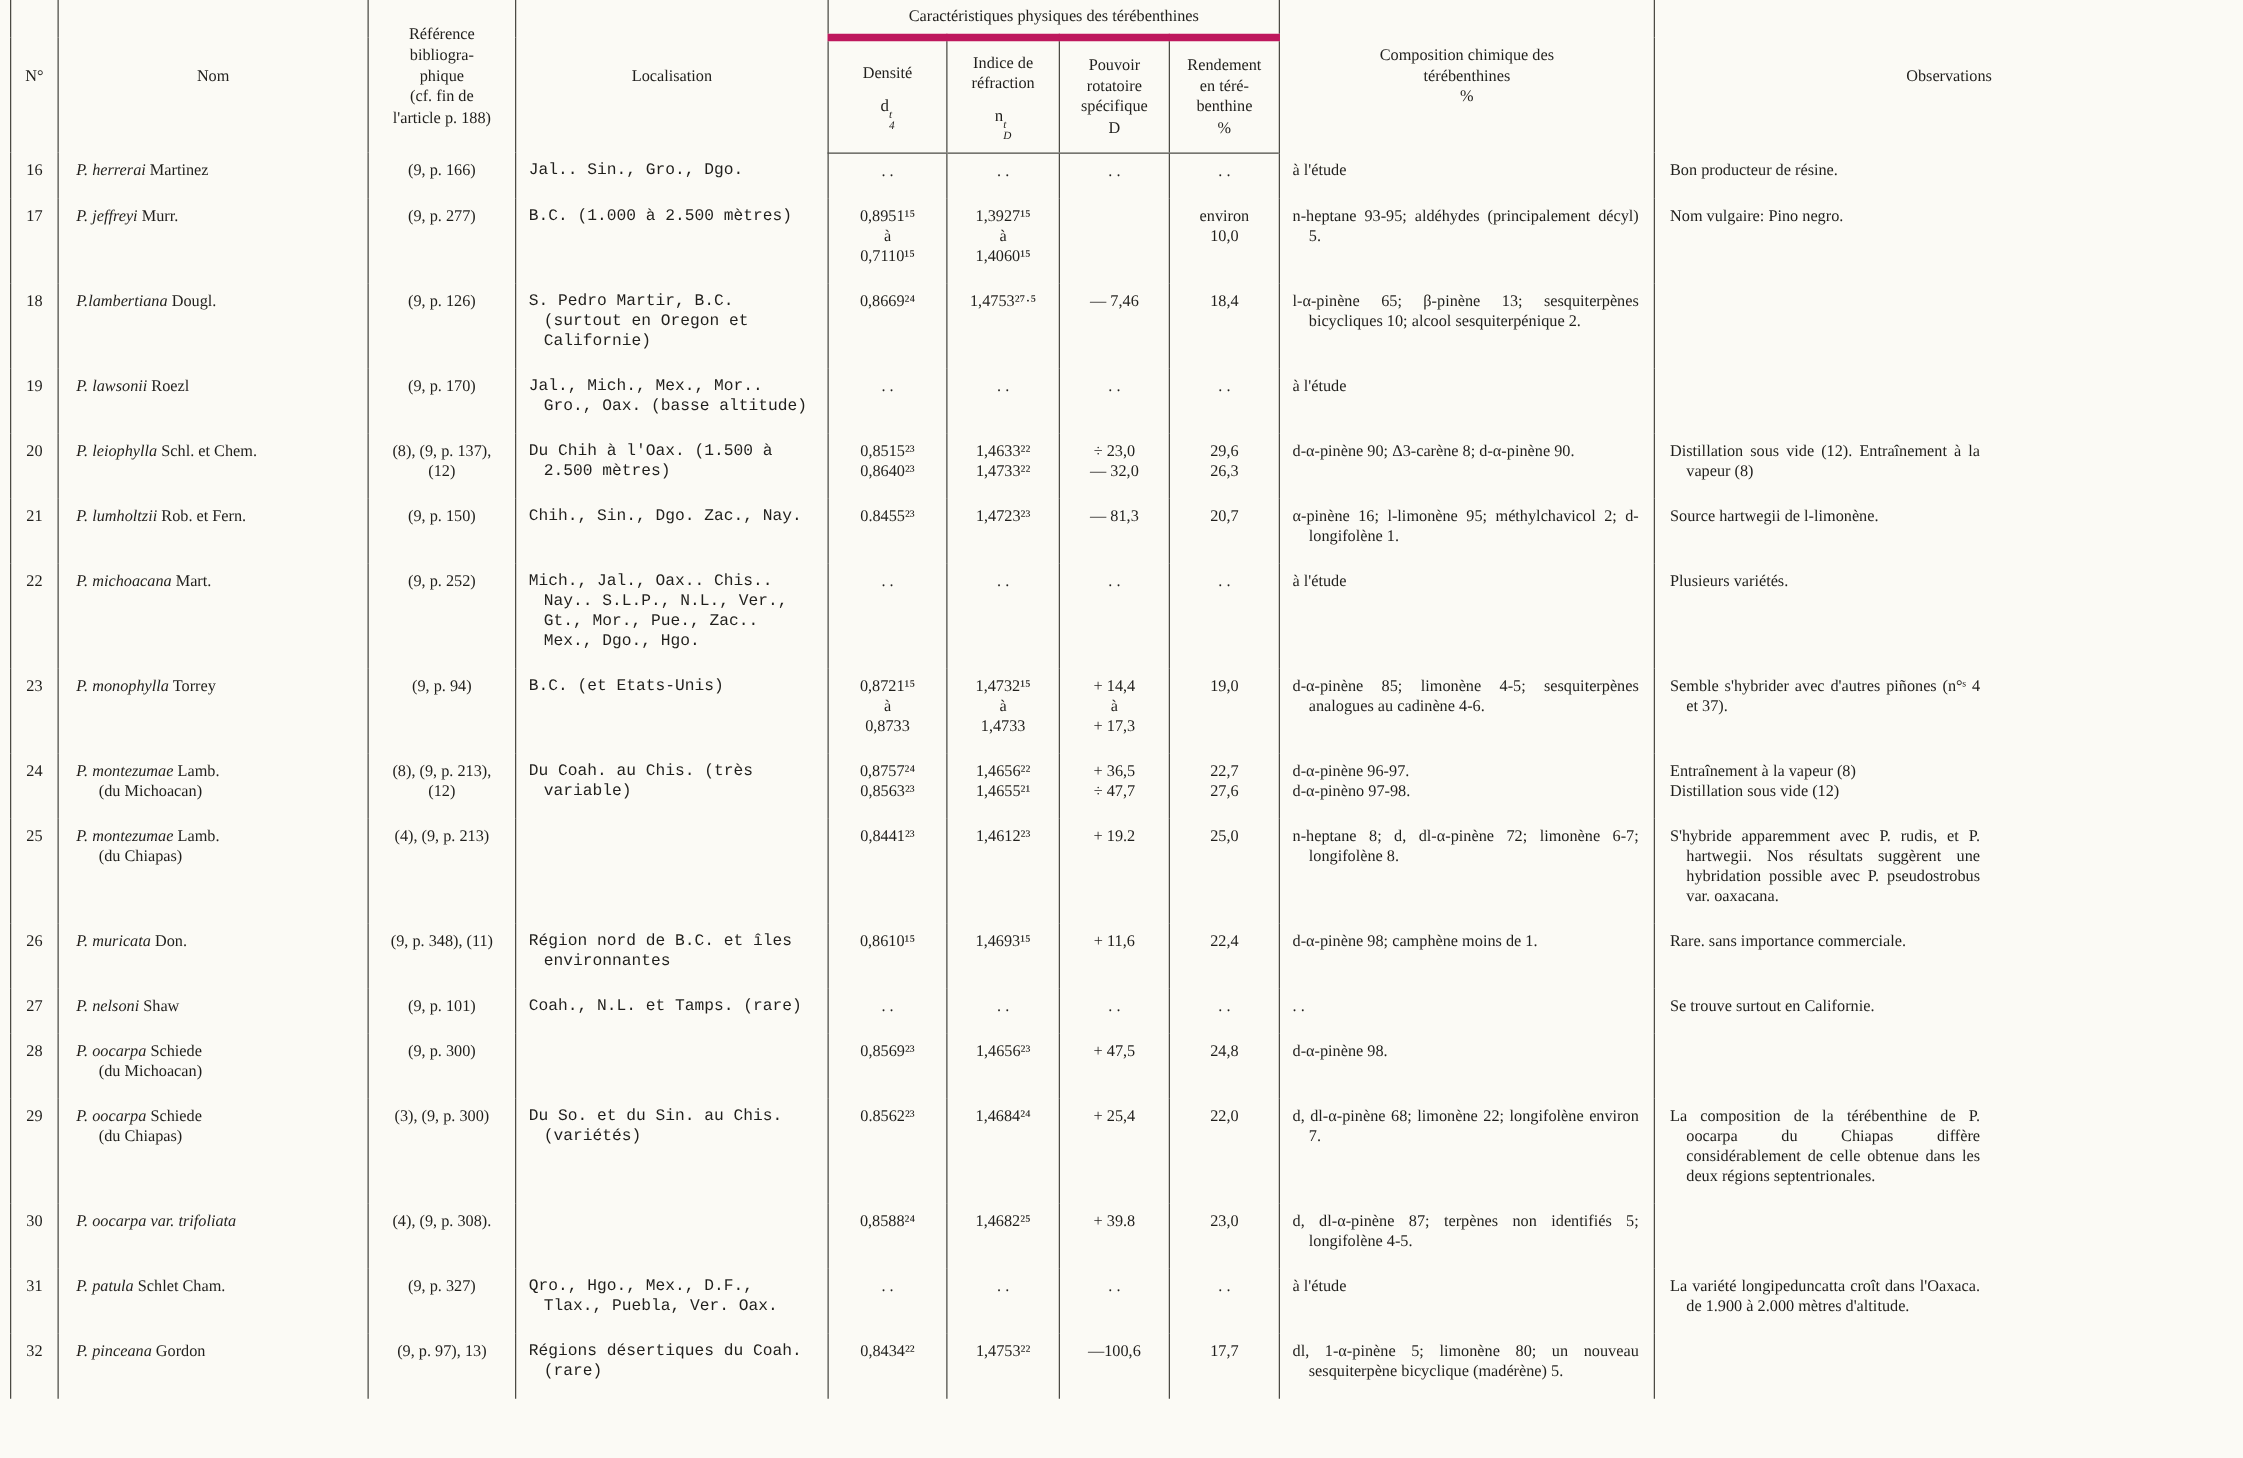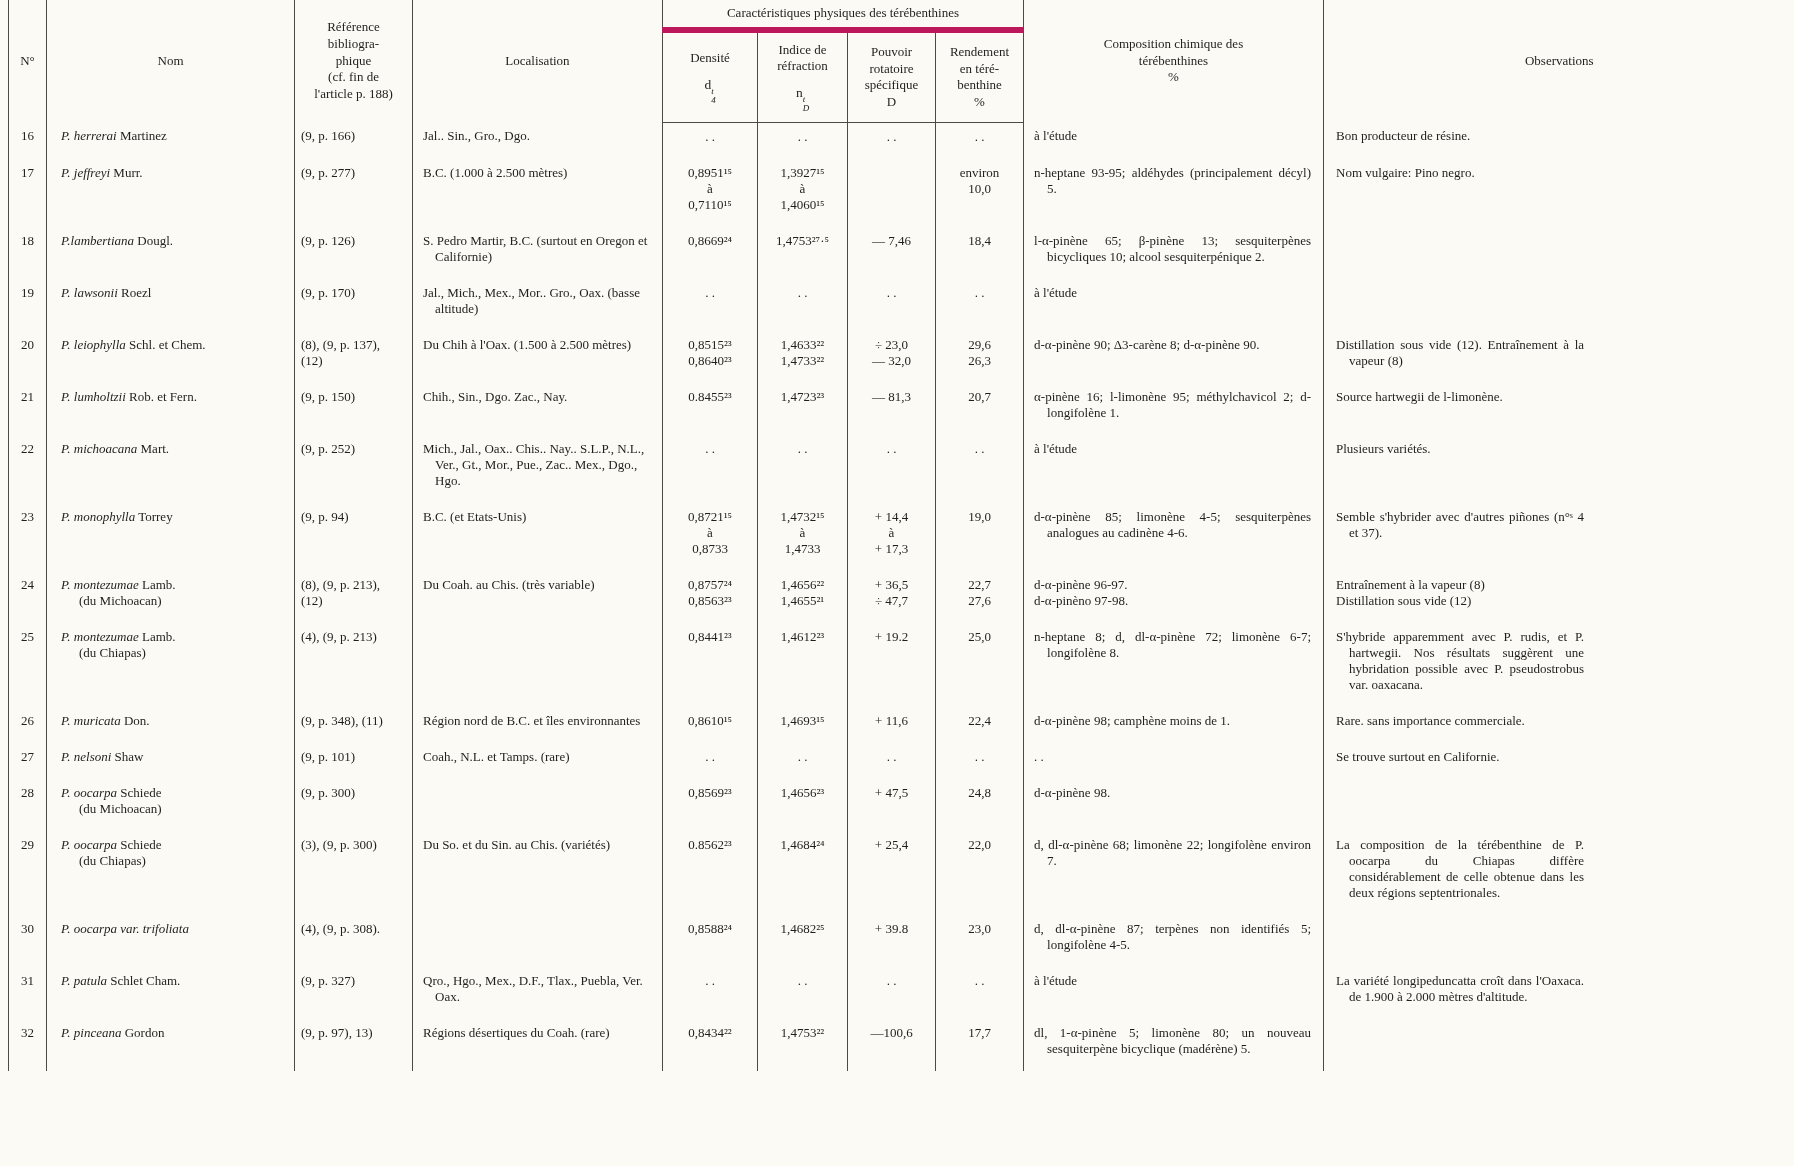--- a/index.html
+++ b/index.html
@@ -29,22 +29,22 @@
   th.group { border-bottom: 6px solid #be185d; vertical-align: middle; }
   th.hsmall { font-size: 13px; }
   th.hend { border-bottom: 1px solid #4b4a44; }
   .pre { white-space: pre-line; }
   .sym { margin-top: 9px; font-size: 13.5px; }
   .stack { display: inline-flex; flex-direction: column; vertical-align: -5px; line-height: 1; text-align: left; }
   .stack .ssup, .stack .ssub { font-size: 9px; line-height: 9px; font-style: italic; }
   tbody td { font-size: 13px; line-height: 16px; padding: 6px 6px 14px; }
   td.c-no { text-align: center; padding-left: 2px; padding-right: 2px; }
   td.c-nom { padding-left: 14px; padding-right: 6px; }
-  td.c-ref { white-space: pre-line; }
-  td.c-loc { padding-left: 22px; padding-right: 10px; text-indent: -12px; }
+  td.c-ref { text-align: center; white-space: pre-line; }
+  td.c-loc { padding-left: 22px; padding-right: 10px; text-indent: -12px; font-family: Liberation Mono, monospace; }
   td.c-num { text-align: center; }
   td.c-comp { padding-left: 10px; padding-right: 8px; }
   td.c-obs { padding-left: 12px; }
   .it { font-style: italic; }
   .nsub { padding-left: 18px; }
   .hang { padding-left: 13px; text-indent: -13px; text-align: justify; }
   td.c-obs .hang { width: 248px; }
   td.c-comp .hang { padding-right: 4px; }
 </style>
 </head>

